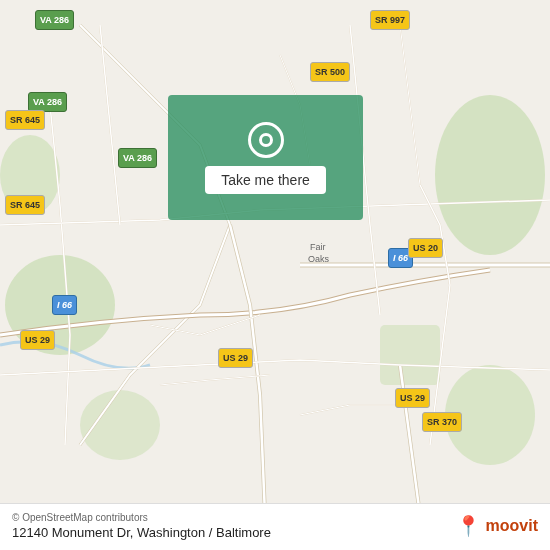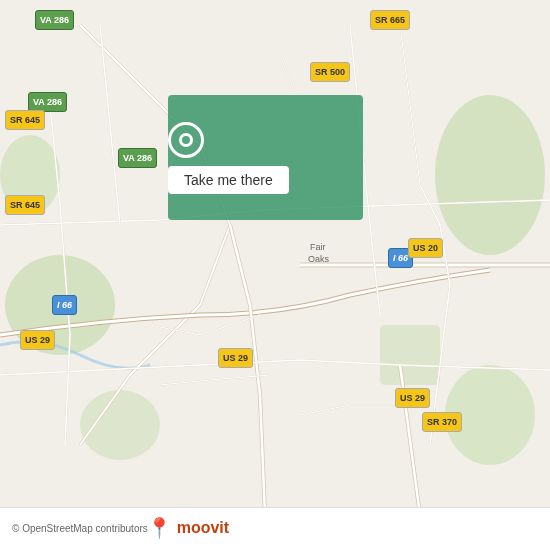--- a/index.html
+++ b/index.html
@@ -39,21 +39,21 @@
     .highlight-box {
       position: absolute;
       top: 95px;
       left: 168px;
       width: 195px;
       height: 125px;
       background: rgba(34, 139, 90, 0.75);
       border-radius: 4px;
       display: flex;
       flex-direction: column;
-      align-items: flex-start;
+      align-items: center;
       justify-content: center;
       gap: 8px;
     }
 
     .location-pin {
       width: 36px;
       height: 36px;
       position: relative;
       display: flex;
       align-items: center;
@@ -93,20 +93,21 @@
     
     .bottom-bar {
       position: absolute;
       bottom: 0;
       left: 0;
       right: 0;
       background: white;
       padding: 8px 12px 10px 12px;
       display: flex;
       align-items: center;
+      justify-content: space-between;
       border-top: 1px solid #ddd;
       z-index: 10;
     }
 
     .bottom-left {
       display: flex;
       flex-direction: column;
       gap: 2px;
     }
 
@@ -225,21 +226,21 @@
     <path d="M300,390 L350,380 L420,380" stroke="white" stroke-width="1" fill="none"></path>
 
     <path d="M420,160 L440,200 L450,260 L440,340 L430,420" stroke="#e0d4c0" stroke-width="2" fill="none"></path>
     <path d="M420,160 L440,200 L450,260 L440,340 L430,420" stroke="white" stroke-width="1.5" fill="none"></path>
 
     <text x="310" y="225" font-size="9" fill="#666" font-family="Arial">Fair</text>
     <text x="308" y="237" font-size="9" fill="#666" font-family="Arial">Oaks</text>
   </svg>
 
   <div class="road-badge green" style="top:10px;left:35px">VA 286</div>
-  <div class="road-badge" style="top:10px;left:370px">SR 665</div>
+  <div class="road-badge" style="top:10px;left:370px">SR 997</div>
   <div class="road-badge" style="top:62px;left:310px">SR 500</div>
   <div class="road-badge green" style="top:92px;left:28px">VA 286</div>
   <div class="road-badge" style="top:110px;left:5px">SR 645</div>
   <div class="road-badge green" style="top:148px;left:118px">VA 286</div>
   <div class="road-badge" style="top:195px;left:5px">SR 645</div>
   <div class="road-badge blue" style="top:295px;left:52px">I 66</div>
   <div class="road-badge blue" style="top:248px;left:388px">I 66</div>
   <div class="road-badge" style="top:238px;left:408px">US 20</div>
   <div class="road-badge" style="top:330px;left:20px">US 29</div>
   <div class="road-badge" style="top:348px;left:218px">US 29</div>
@@ -251,19 +252,20 @@
       <div class="pin-circle-outer">
         <div class="pin-dot"></div>
       </div>
     </div>
     <button class="take-me-there-btn">Take me there</button>
   </div>
 
   <div class="bottom-bar">
     <div class="bottom-left">
       <span class="osm-credit">© OpenStreetMap contributors</span>
+      <span class="address-text">12140 Monument Dr, Washington / Baltimore</span>
     </div>
     <div class="moovit-logo">
       <span class="moovit-pin" style="color:#e8312a;">📍</span>
       <span class="moovit-text">moovit</span>
     </div>
   </div>
 </div>
 
 </body></html>

